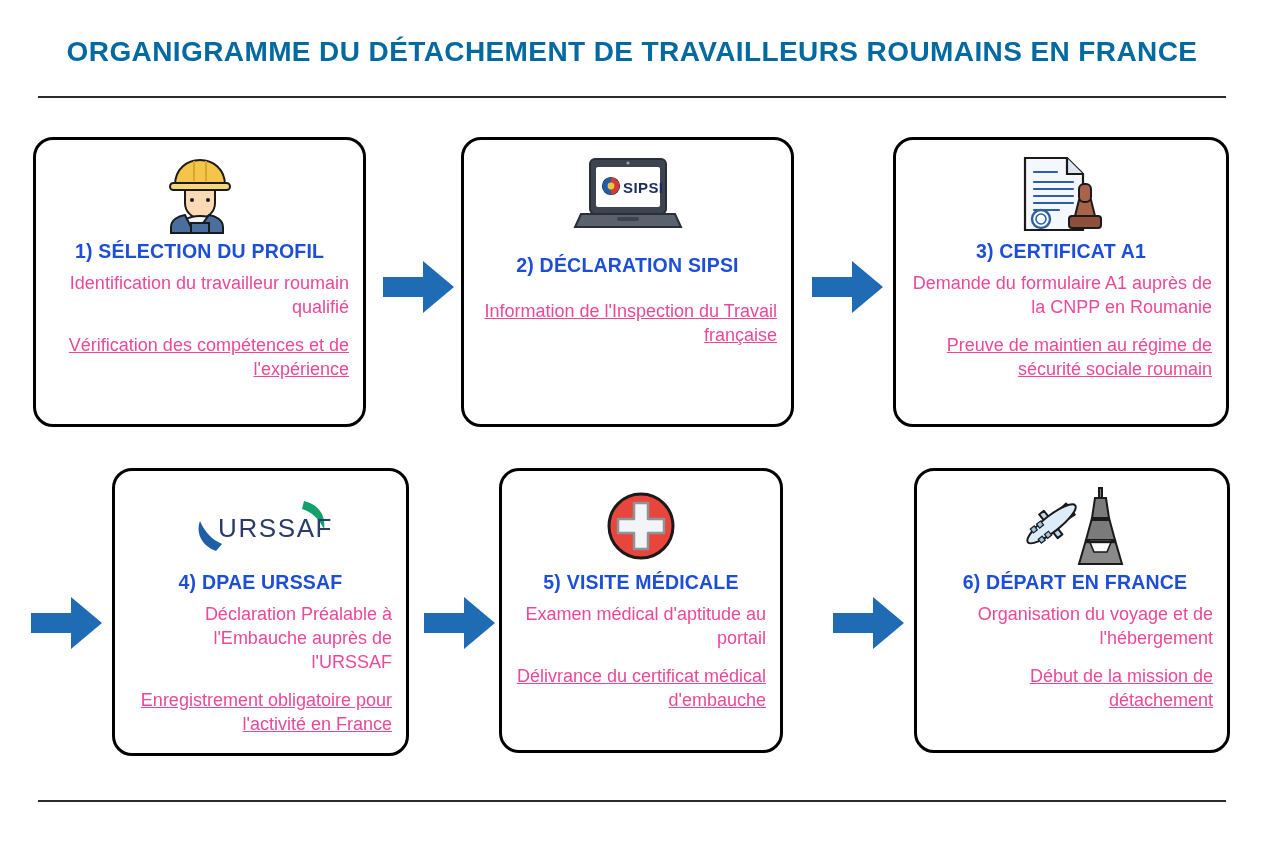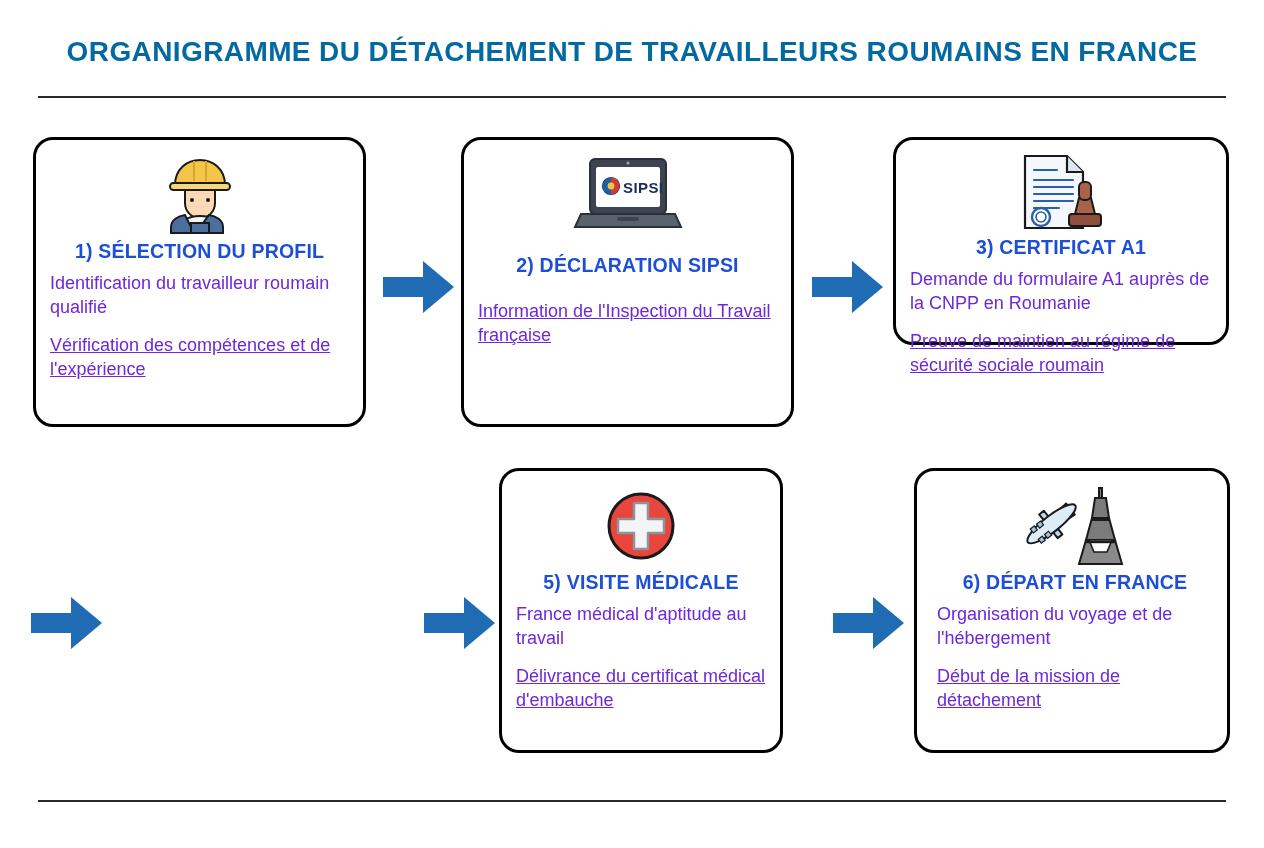--- a/index.html
+++ b/index.html
@@ -48,31 +48,31 @@
   }
   .box-title{
     font-size:19.5px;font-weight:bold;
     color:#1d4ed8;
     letter-spacing:0.2px;
     margin-bottom:10px;
     line-height:1.15;
   }
   .box-line{
     font-size:18px;
-    text-align:left;
+    text-align:right;
     line-height:1.33;
-    color:#6d28d9;
+    color:#ec4899;
     margin-bottom:14px;
   }
   .box-line:last-child{margin-bottom:0;text-decoration:underline;}
 
   
   #box1{left:33px;  top:137px; width:333px; height:290px;}
   #box2{left:461px; top:137px; width:333px; height:290px;gap:14px;}
-  #box3{left:893px; top:137px; width:336px; height:208px;}
+  #box3{left:893px; top:137px; width:336px; height:290px;}
   
   #box4{left:112px; top:468px; width:297px; height:288px;}
   #box5{left:499px; top:468px; width:284px; height:285px;}
   #box6{left:914px; top:468px; width:316px; height:285px;padding-left:20px;}
 
   
   .arrow{position:absolute;}
   #arrow1{left:383px; top:258px;}
   #arrow2{left:812px; top:258px;}
   #arrow3{left:31px;  top:594px;}
@@ -168,36 +168,48 @@
     <div class="box-line">Demande du formulaire A1 auprès de la CNPP en Roumanie</div>
     <div class="box-line">Preuve de maintien au régime de sécurité sociale roumain</div>
   </div>
 
   <div class="arrow" id="arrow3">
     <svg width="72" height="58" viewBox="0 0 72 58">
       <path d="M0 19 L40 19 L40 3 L71 29 L40 55 L40 39 L0 39 Z" fill="#1f6cb4"></path>
     </svg>
   </div>
 
+  <div class="box" id="box4">
+    <div class="icon-wrap">
+      <svg width="150" height="62" viewBox="0 0 150 62">
+        <path d="M118 6 C134 10 140 22 138 34 C133 24 126 17 116 14 Z" fill="#12a06a"></path>
+        <path d="M30 56 C14 50 10 36 14 26 C19 38 27 45 36 49 Z" fill="#1f5fa8"></path>
+        <text x="32" y="42" font-family="'Liberation Sans',sans-serif" font-size="26" fill="#2b3a67" letter-spacing="1.6">URSSAF</text>
+      </svg>
+    </div>
+    <div class="box-title">4) DPAE URSSAF</div>
+    <div class="box-line">Déclaration Préalable à l'Embauche auprès de l'URSSAF</div>
+    <div class="box-line">Enregistrement obligatoire pour l'activité en France</div>
+  </div>
 
   <div class="arrow" id="arrow4">
     <svg width="72" height="58" viewBox="0 0 72 58">
       <path d="M0 19 L40 19 L40 3 L71 29 L40 55 L40 39 L0 39 Z" fill="#1f6cb4"></path>
     </svg>
   </div>
 
   <div class="box" id="box5">
     <div class="icon-wrap">
       <svg width="70" height="70" viewBox="0 0 70 70">
         <circle cx="35" cy="35" r="32" fill="#e8453c" stroke="#1a1a1a" stroke-width="3"></circle>
         <path d="M28 12 H42 V28 H58 V42 H42 V58 H28 V42 H12 V28 H28 Z" fill="#f2f4f7" stroke="#8f9499" stroke-width="2.5" stroke-linejoin="round"></path>
       </svg>
     </div>
     <div class="box-title">5) VISITE MÉDICALE</div>
-    <div class="box-line">France médical d'aptitude au travail</div>
+    <div class="box-line">Examen médical d'aptitude au portail</div>
     <div class="box-line">Délivrance du certificat médical d'embauche</div>
   </div>
 
   <div class="arrow" id="arrow5">
     <svg width="72" height="58" viewBox="0 0 72 58">
       <path d="M0 19 L40 19 L40 3 L71 29 L40 55 L40 39 L0 39 Z" fill="#1f6cb4"></path>
     </svg>
   </div>
 
   <div class="box" id="box6">

